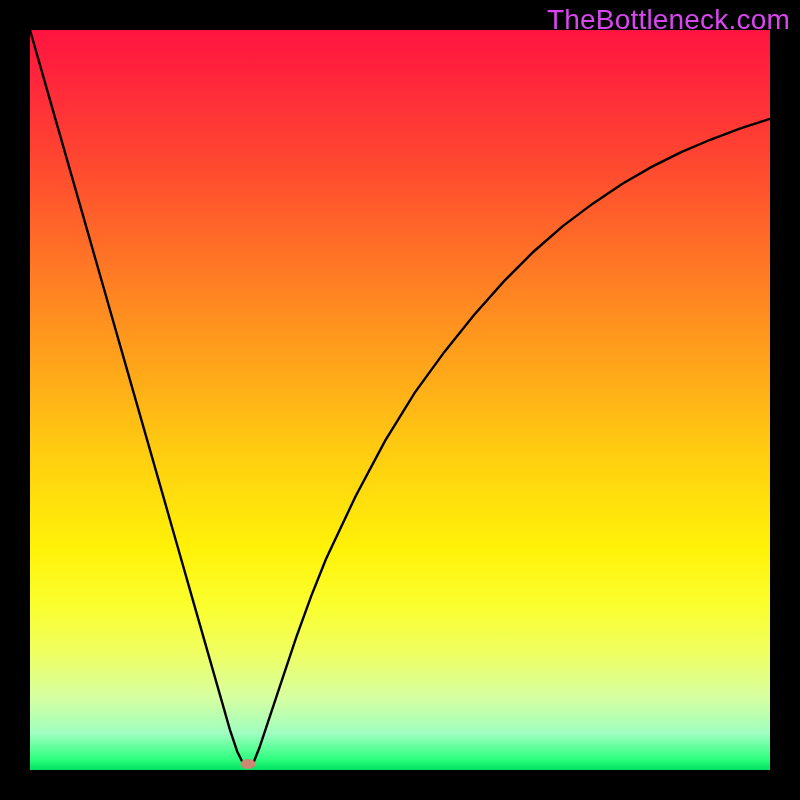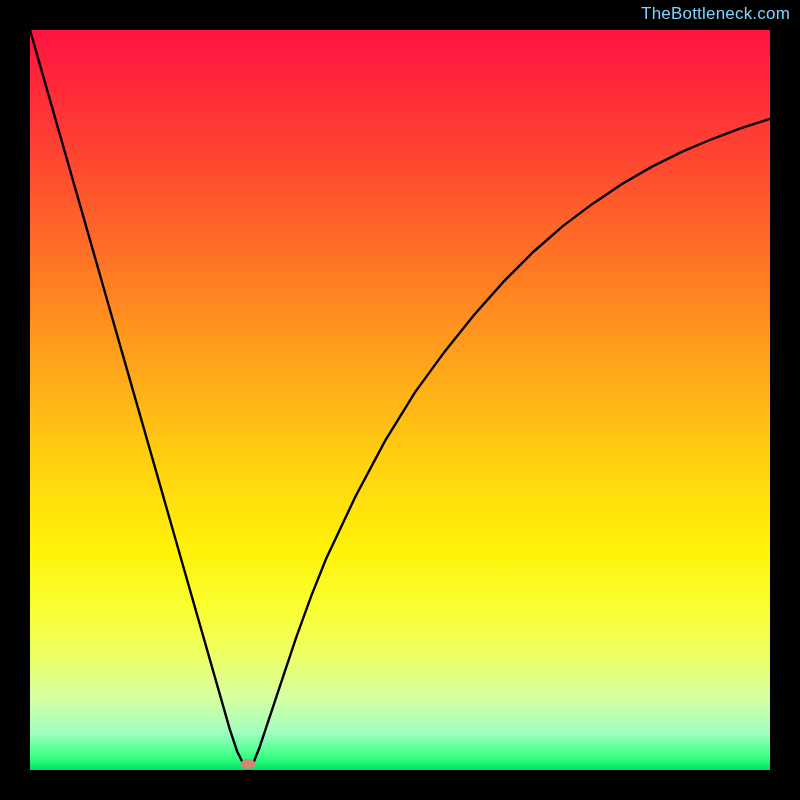--- a/index.html
+++ b/index.html
@@ -57,22 +57,22 @@
     width: 15px;
     height: 10px;
     border-radius: 50%;
     background: #cc8872;
     transform: translate(-50%, -50%);
   }
   .watermark {
     position: absolute;
     top: 4px;
     right: 10px;
-    color: #7dd3fc;
-    font-size: 17px;
+    color: #d946ef;
+    font-size: 28px;
     font-weight: 500;
     letter-spacing: 0.2px;
   }
 </style>
 </head>
 <body>
 
 <div class="frame">
 
   <div class="watermark">TheBottleneck.com</div>

